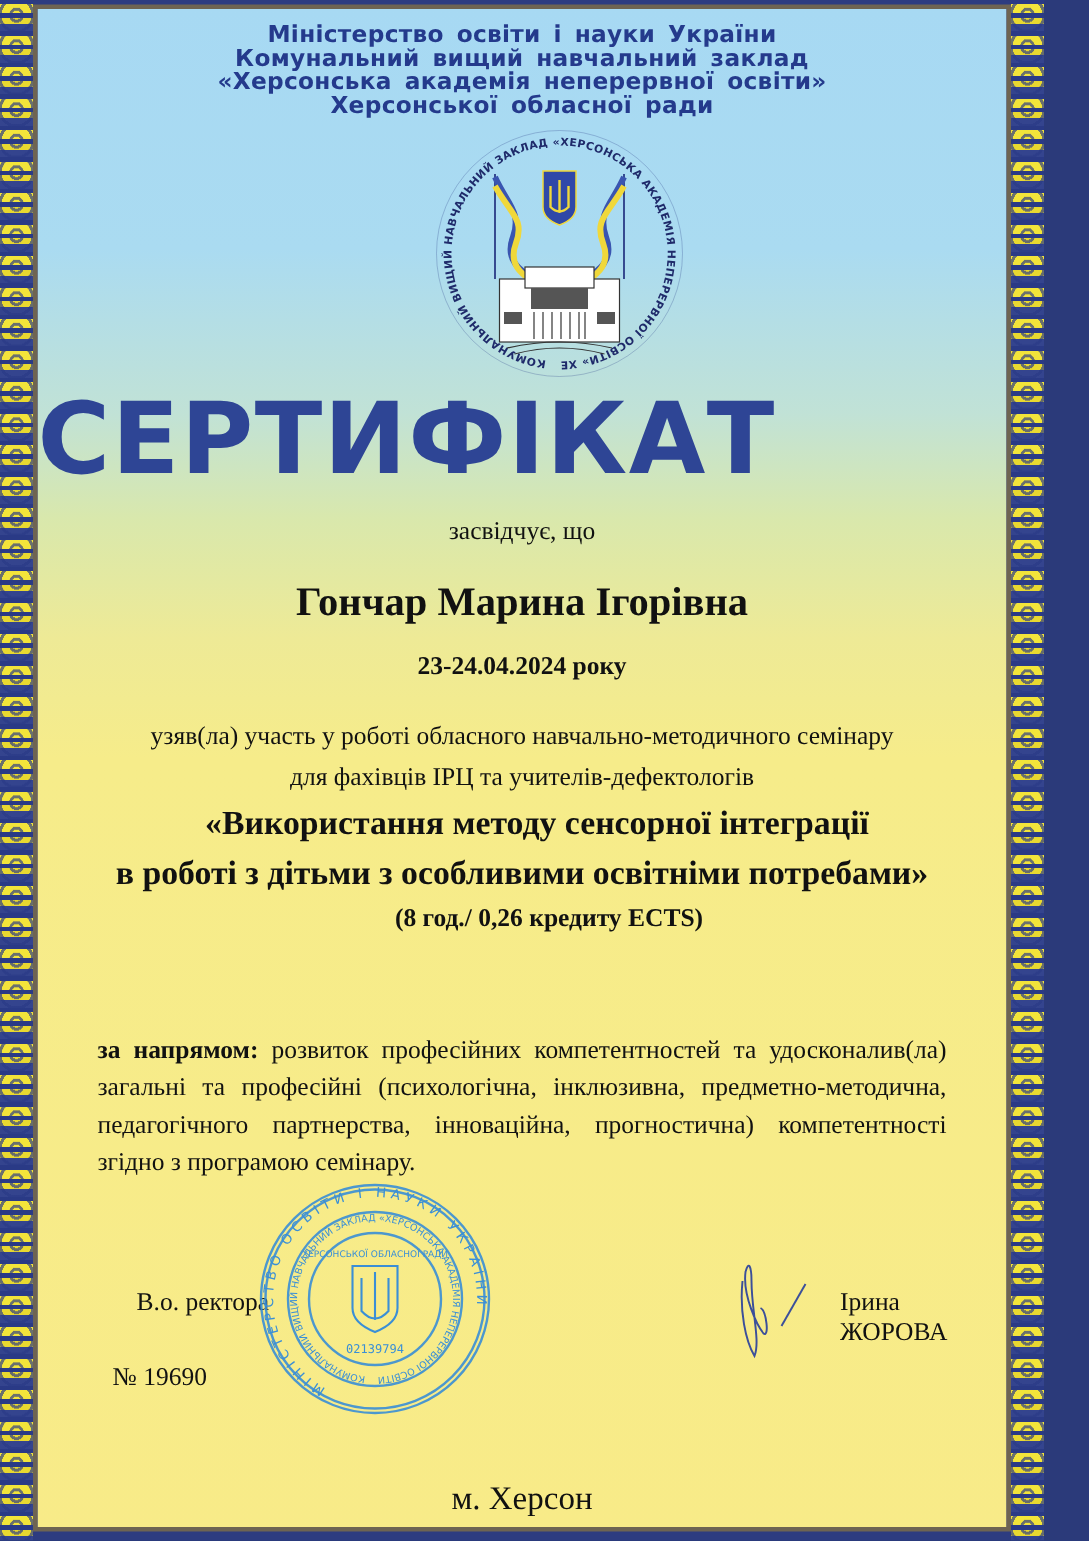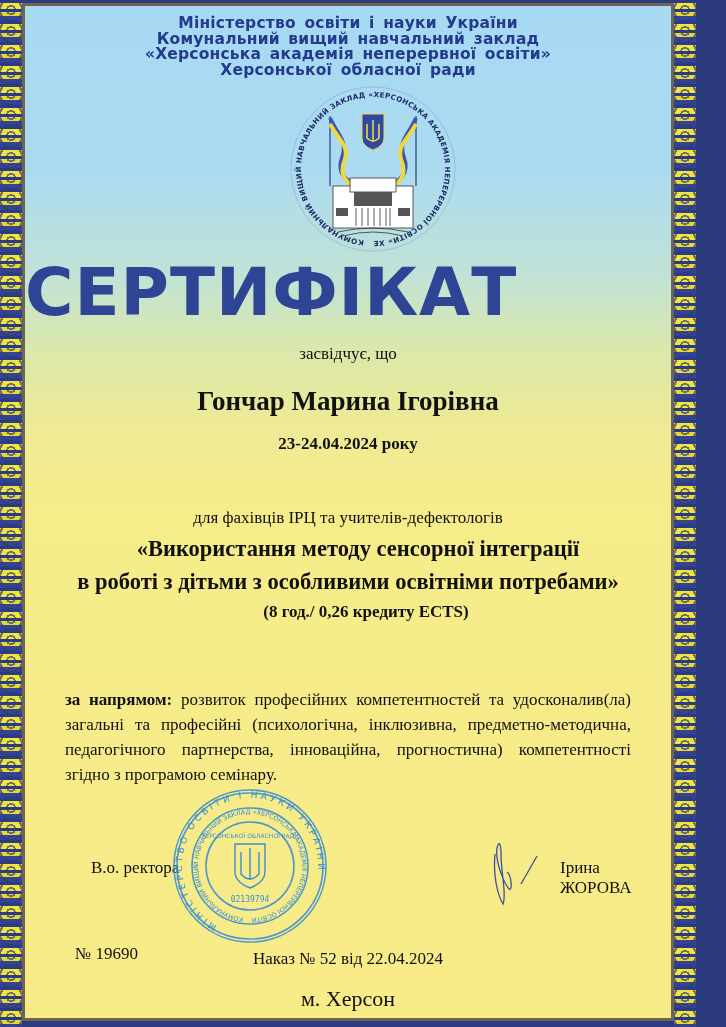--- a/index.html
+++ b/index.html
@@ -77,21 +77,21 @@
     .topic2 { top: 563px; font-size: 22.5px; font-weight: bold; }
     .credits { top: 596px; font-size: 17px; font-weight: bold; padding-left: 36px; }
     .direction {
       position: absolute; left: 40px; right: 40px; top: 681px;
       font-family: "Liberation Serif", serif; font-size: 17px; line-height: 25px;
       color: #111; text-align: justify; text-align-last: left;
     }
     .direction b { font-weight: bold; }
     .stamp { position: absolute; left: 145px; top: 780px; width: 160px; height: 160px; }
     .sig-role { position: absolute; left: 66px; top: 852px; font-family: Liberation Serif, serif; font-size: 17px; color: #111; }
-    .cert-no { position: absolute; left: 50px; top: 902px; font-family: "Liberation Serif", serif; font-size: 17px; color: #111; margin-top: 36px; }
+    .cert-no { position: absolute; left: 50px; top: 902px; font-family: "Liberation Serif", serif; font-size: 17px; color: #111; }
     .signature { position: absolute; left: 462px; top: 828px; width: 80px; height: 75px; }
     .signer { position: absolute; left: 535px; top: 852px; font-family: "Liberation Serif", serif; font-size: 17px; color: #111; }
     .order { top: 943px; font-size: 17px; }
     .city { top: 980px; font-size: 22px; }
   </style>
 </head>
 <body>
 
 <div class="page">
   <div class="orn left"></div>
@@ -141,20 +141,21 @@
         <rect x="58" y="122" width="12" height="8" fill="#555"></rect>
         <rect x="120" y="122" width="12" height="8" fill="#555"></rect>
         <path d="M60,146 Q95,138 130,146 M65,150 Q95,142 125,150" stroke="#333" stroke-width="0.8" fill="none"></path>
       </svg>
 
       <div class="title">СЕРТИФІКАТ</div>
 
       <div class="serif certifies">засвідчує, що</div>
       <div class="serif name">Гончар Марина Ігорівна</div>
       <div class="serif dates">23-24.04.2024 року</div>
+      <div class="serif part1">узяв(ла) участь у роботі обласного навчально-методичного семінару</div>
       <div class="serif part2">для фахівців ІРЦ та учителів-дефектологів</div>
       <div class="serif topic1">«Використання методу сенсорної інтеграції</div>
       <div class="serif topic2">в роботі з дітьми з особливими освітніми потребами»</div>
       <div class="serif credits">(8 год./ 0,26  кредиту ECTS)</div>
 
       <div class="direction"><b>за напрямом:</b><span> розвиток професійних компетентностей та удосконалив(ла) загальні та професійні (психологічна, інклюзивна, предметно-методична, педагогічного партнерства, інноваційна, прогностична) компетентності згідно з програмою семінару.</span></div>
 
       <div class="sig-role">В.о. ректора</div>
       <div class="cert-no">№ 19690</div>
 
@@ -180,17 +181,16 @@
         <text x="80" y="116" text-anchor="middle" font-family="DejaVu Sans Mono, monospace" font-size="8" fill="#3a8fd6">02139794</text>
         <text x="80" y="52" text-anchor="middle" font-family="DejaVu Sans, sans-serif" font-size="6" fill="#3a8fd6">ХЕРСОНСЬКОЇ ОБЛАСНОЇ РАДИ</text>
       </svg>
 
       <svg class="signature" viewBox="0 0 80 75">
         <path d="M8,20 C6,40 10,60 16,70 C20,60 14,40 14,20 C14,10 12,6 10,14 C8,30 18,50 22,55 C26,58 24,40 20,38" fill="none" stroke="#3b4f9a" stroke-width="1.3"></path>
         <path d="M50,22 L34,50" fill="none" stroke="#3b4f9a" stroke-width="1.3"></path>
       </svg>
       <div class="signer">Ірина ЖОРОВА</div>
 
-      <div class="serif order">Наказ № 52 від 22.04.2024</div>
       <div class="serif city">м. Херсон</div>
     </div>
   </div>
 </div>
 
 </body></html>

